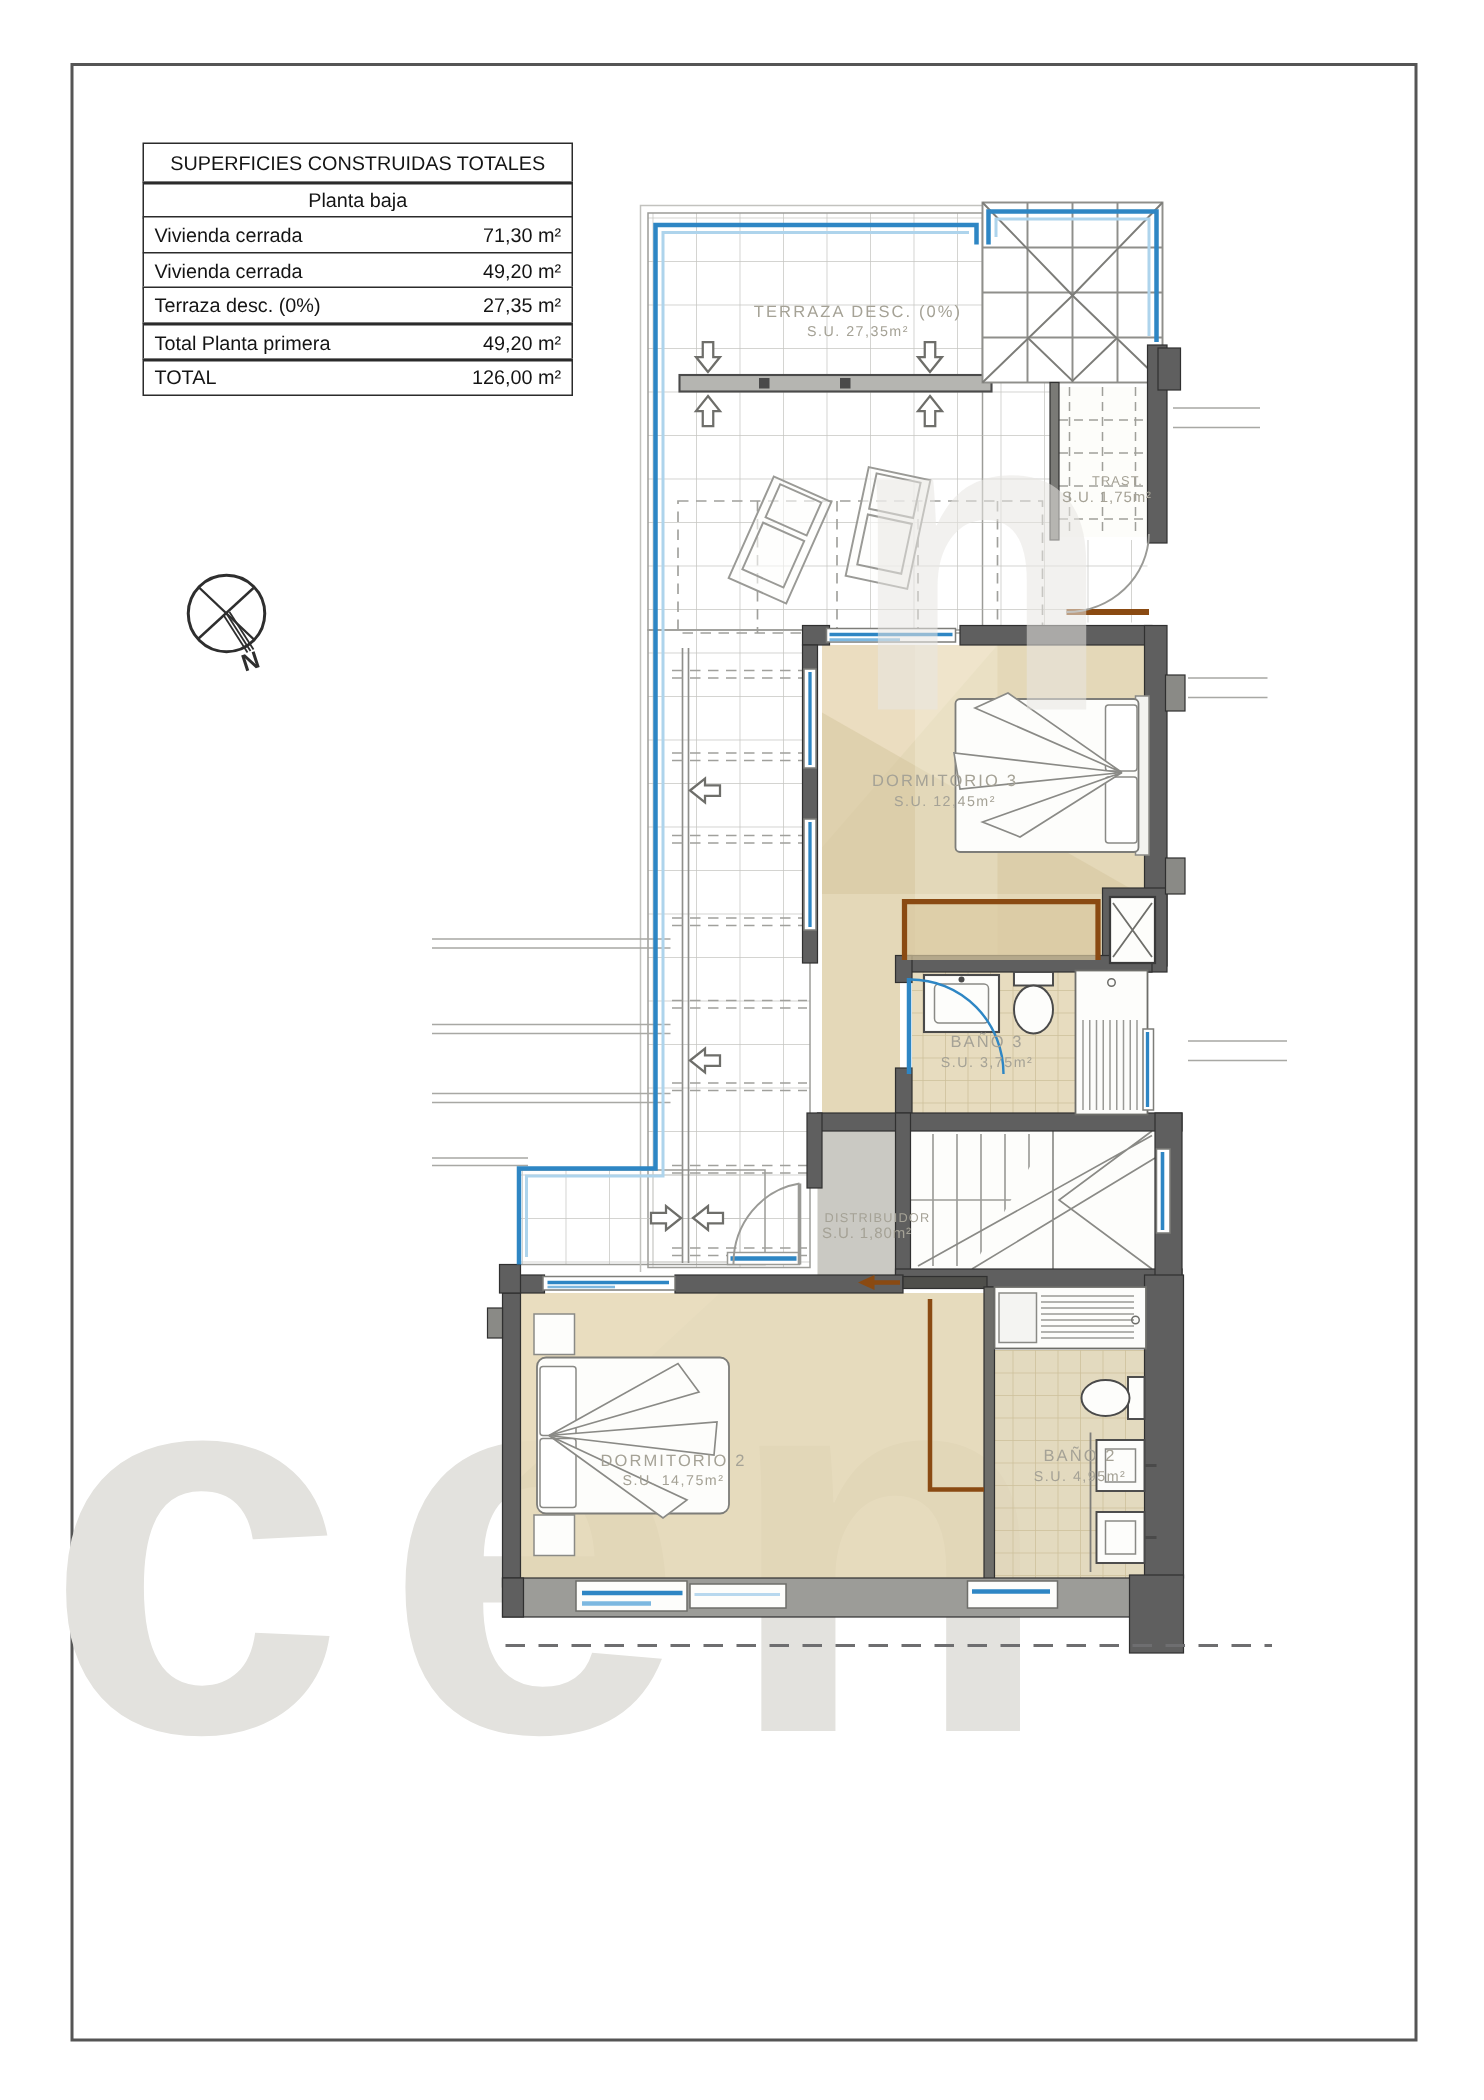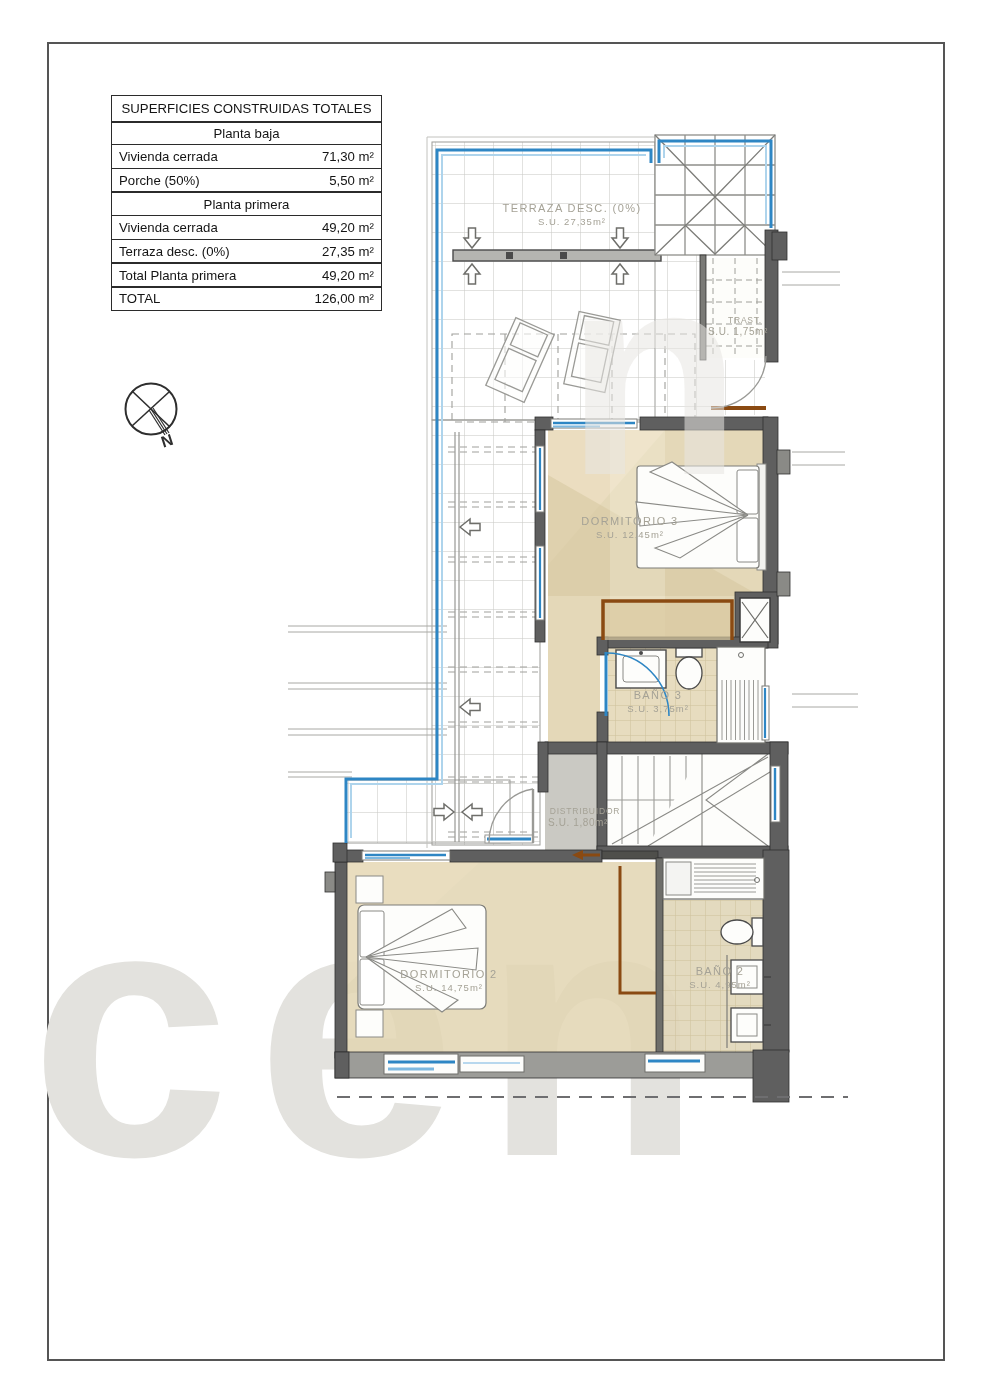--- a/index.html
+++ b/index.html
@@ -2,21 +2,21 @@
 <html><head>
 <meta charset="utf-8">
 <style>
   html,body{margin:0;padding:0;background:#fff;}
   #page{position:relative;width:989px;height:1400px;background:#ffffff;overflow:hidden;
         font-family:"Liberation Sans",sans-serif;}
   #frame{position:absolute;left:47px;top:42px;width:894px;height:1315px;border:2px solid #555;}
   
   #areas-table{position:absolute;left:95px;top:95px;width:287px;z-index:4;font-size:13.2px;color:#141414;}
   .trow{display:flex;align-items:center;height:25px;border:1.4px solid #2b2b2b;margin-top:-1.4px;
-        background:#fff;padding:0 7px;box-sizing:border-box;margin-left:16px;}
+        background:#fff;padding:0 7px;box-sizing:border-box;}
   .trow.first{margin-top:0;height:27px;}
   .trow.center{justify-content:center;}
   .trow.thick{border-top-width:2.4px;}
   .tlabel{flex:1;text-align:left;}
   .tvalue{text-align:right;white-space:nowrap;}
   
   #compass{position:absolute;left:118px;top:378px;z-index:4;}
   
   .wm{position:absolute;color:#e3e2de;font-weight:bold;z-index:1;user-select:none;line-height:1;}
   #wm-main{left:30px;top:850px;font-size:360px;letter-spacing:26px;}
@@ -43,27 +43,20 @@
   <div id="areas-table">
     <div class="trow first center">
         <span>SUPERFICIES CONSTRUIDAS TOTALES</span>
       </div>
     <div class="trow center thick">
         <span>Planta baja</span>
       </div>
     <div class="trow">
         <span class="tlabel">Vivienda cerrada</span>
         <span class="tvalue">71,30 m²</span>
-      </div>
-    <div class="trow">
-        <span class="tlabel">Porche (50%)</span>
-        <span class="tvalue">5,50 m²</span>
-      </div>
-    <div class="trow center thick">
-        <span>Planta primera</span>
       </div>
     <div class="trow">
         <span class="tlabel">Vivienda cerrada</span>
         <span class="tvalue">49,20 m²</span>
       </div>
     <div class="trow">
         <span class="tlabel">Terraza desc. (0%)</span>
         <span class="tvalue">27,35 m²</span>
       </div>
     <div class="trow thick">

